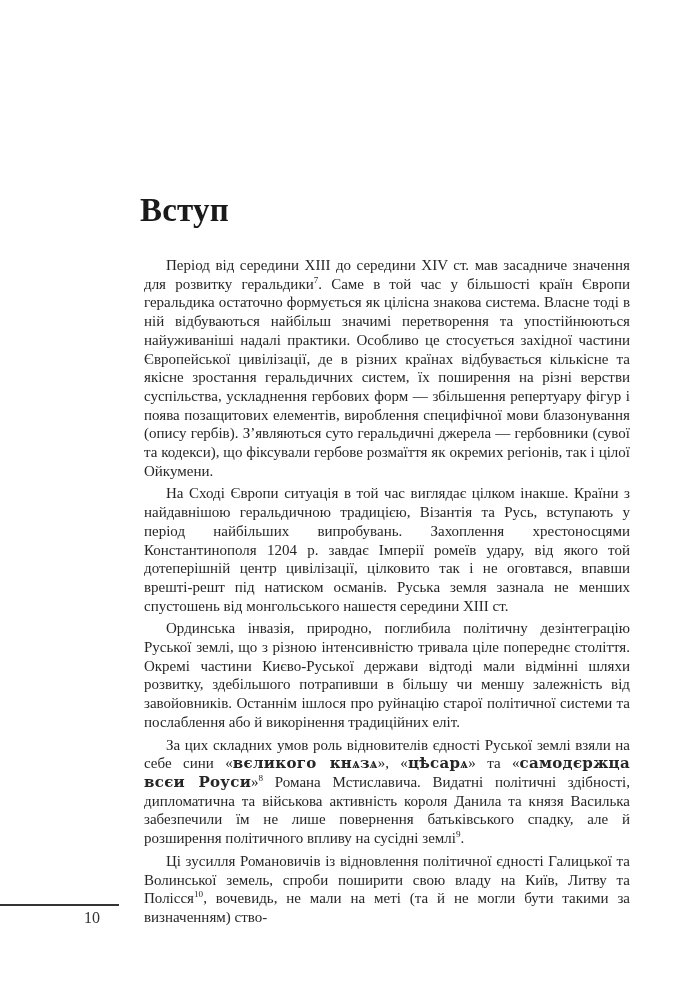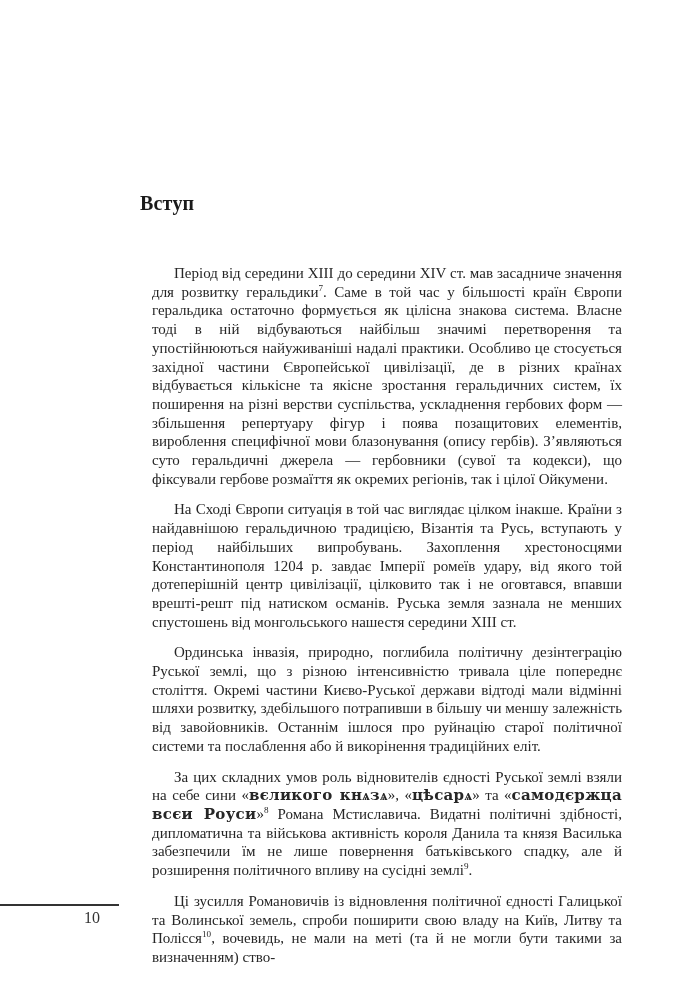--- a/index.html
+++ b/index.html
@@ -10,39 +10,39 @@
     height: 1000px;
     background: #ffffff;
     overflow: hidden;
     font-family: "Liberation Serif", "DejaVu Serif", serif;
     color: #1f1f1f;
   }
   .title {
     position: absolute;
     left: 140px;
     top: 192px;
-    font-size: 20px;
+    font-size: 33px;
     font-weight: 700;
     letter-spacing: 0.2px;
     color: #1a1a1a;
     font-family: "Liberation Serif", "DejaVu Serif", serif;
   }
   .text-block {
     position: absolute;
     left: 140px;
     top: 252px;
     width: 494px;
     font-size: 15px;
     line-height: 18.7px;
     text-align: justify;
     color: #262626;
   }
   .text-block p.para {
     text-indent: 22px;
-    margin: 12px;
+    margin: 4px;
   }
   .text-block sup.fnref {
     font-size: 61%;
     line-height: 0;
     vertical-align: super;
   }
   .oldcyr {
     font-family: "DejaVu Serif", serif;
     letter-spacing: 0.3px;
     font-weight: bold;

